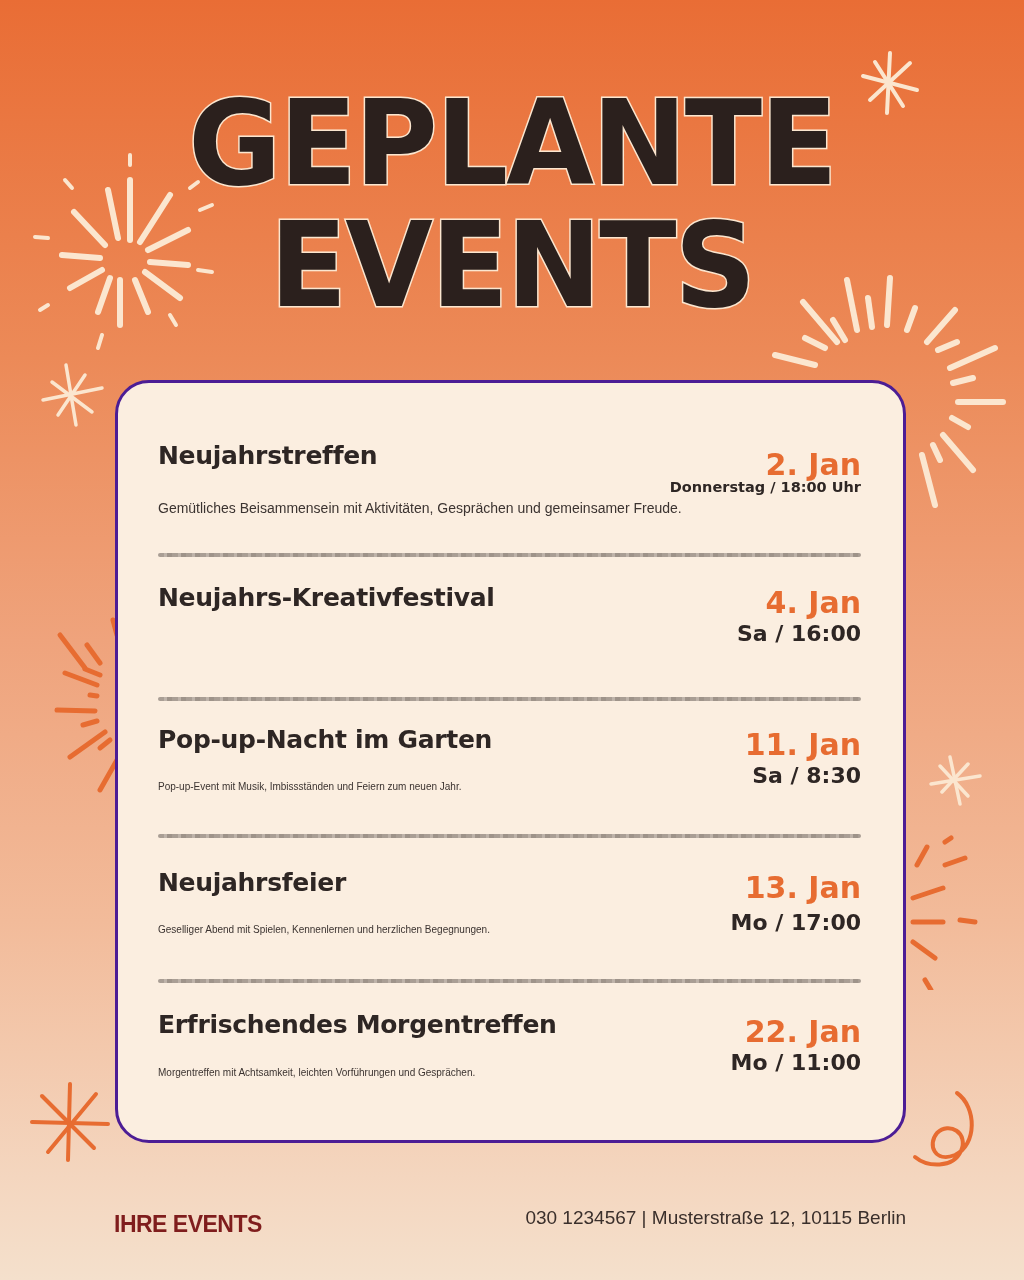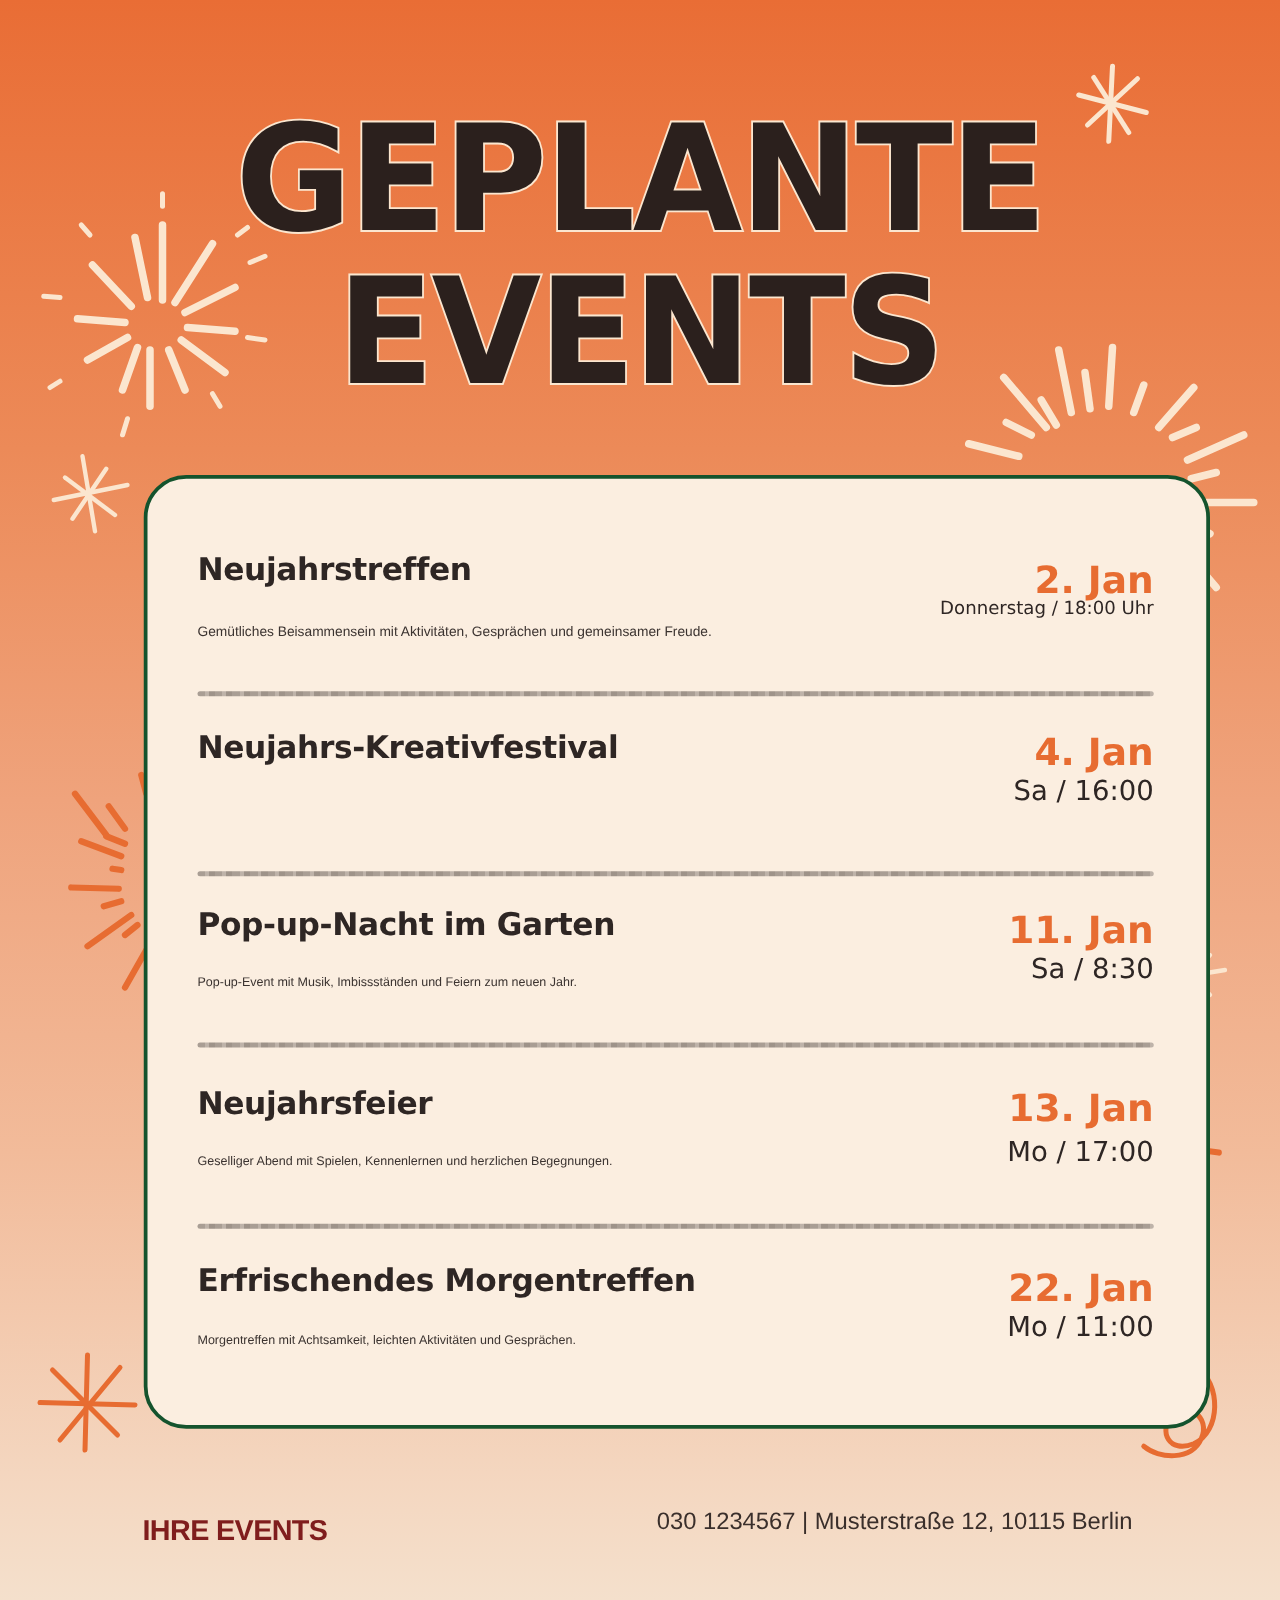--- a/index.html
+++ b/index.html
@@ -13,40 +13,40 @@
     position:absolute; left:0; right:0; top:82px; text-align:center;
     font-family: "DejaVu Sans", sans-serif; font-weight:bold;
     color:#2b201d; font-size:118px; line-height:122px; letter-spacing:-2px;
     -webkit-text-stroke: 3px #fbe6cf;
     paint-order: stroke fill;
     text-shadow: 0 0 0 #fbe6cf;
     transform: scaleX(0.96);
   }
   .title span { display:block; }
   .card {
-    position:absolute; left:115px; top:380px; width:853px; height:763px;
-    background:#fbeee0; border:3px solid #14532d; border-radius:34px; box-sizing:border-box;
+    position:absolute; left:115px; top:380px; width:791px; height:763px;
+    background:#fbeee0; border:3px solid #4c1d95; border-radius:34px; box-sizing:border-box;
   }
   .event { position:absolute; left:40px; right:42px; }
   .ev-title {
     position:absolute; left:0; top:0;
     font-family: "DejaVu Sans", sans-serif; font-weight:bold; font-size:25px; color:#2e2624;
     letter-spacing:-0.3px;
   }
   .ev-desc {
     position:absolute; left:0; font-size:10px; color:#3b3330;
   }
-  .ev-desc.small { font-size:11px; }
+  .ev-desc.small { font-size:14px; }
   .ev-date {
     position:absolute; right:0; top:2px;
     font-family: "DejaVu Sans", sans-serif; font-weight:bold; font-size:30px; color:#e76c31;
   }
   .ev-time {
     position:absolute; right:0; top:46px;
-    font-family: "DejaVu Sans", sans-serif; font-size:22px; color:#2e2624;
+    font-family: "DejaVu Sans", sans-serif; font-size:22px; color:#2e2624;font-weight:bold;
   }
   .ev-time.small { font-size:14.5px; top:38px; }
   .divider {
     position:absolute; left:40px; right:42px; height:4px;
     background: repeating-linear-gradient(90deg, #a0958c 0 6px, #b7aca3 6px 9px, #948980 9px 14px);
     border-radius:2px; opacity:0.9;
   }
   .footer-left {
     position:absolute; left:114px; top:1211px;
     font-family: "Liberation Sans", sans-serif; font-weight:bold; font-size:23px; color:#7f1d1d; letter-spacing:-0.5px;
@@ -211,21 +211,21 @@
   <div class="event" style="top:485px;height:70px">
     <div class="ev-title">Neujahrsfeier</div>
     <div class="ev-desc" style="top:56px">Geselliger Abend mit Spielen, Kennenlernen und herzlichen Begegnungen.</div>
     <div class="ev-date">13. Jan</div>
     <div class="ev-time" style="top:42px">Mo / 17:00</div>
   </div>
   <div class="divider" style="top:596px"></div>
 
   <div class="event" style="top:627px;height:70px">
     <div class="ev-title">Erfrischendes Morgentreffen</div>
-    <div class="ev-desc" style="top:57px">Morgentreffen mit Achtsamkeit, leichten Aktivitäten und Gesprächen.</div>
+    <div class="ev-desc" style="top:57px">Morgentreffen mit Achtsamkeit, leichten Vorführungen und Gesprächen.</div>
     <div class="ev-date" style="top:4px">22. Jan</div>
     <div class="ev-time" style="top:40px">Mo / 11:00</div>
   </div>
 
 </div>
 
 <div class="footer-left">IHRE EVENTS</div>
 <div class="footer-right">030 1234567 | Musterstraße 12, 10115 Berlin</div>
 
 </body></html>

